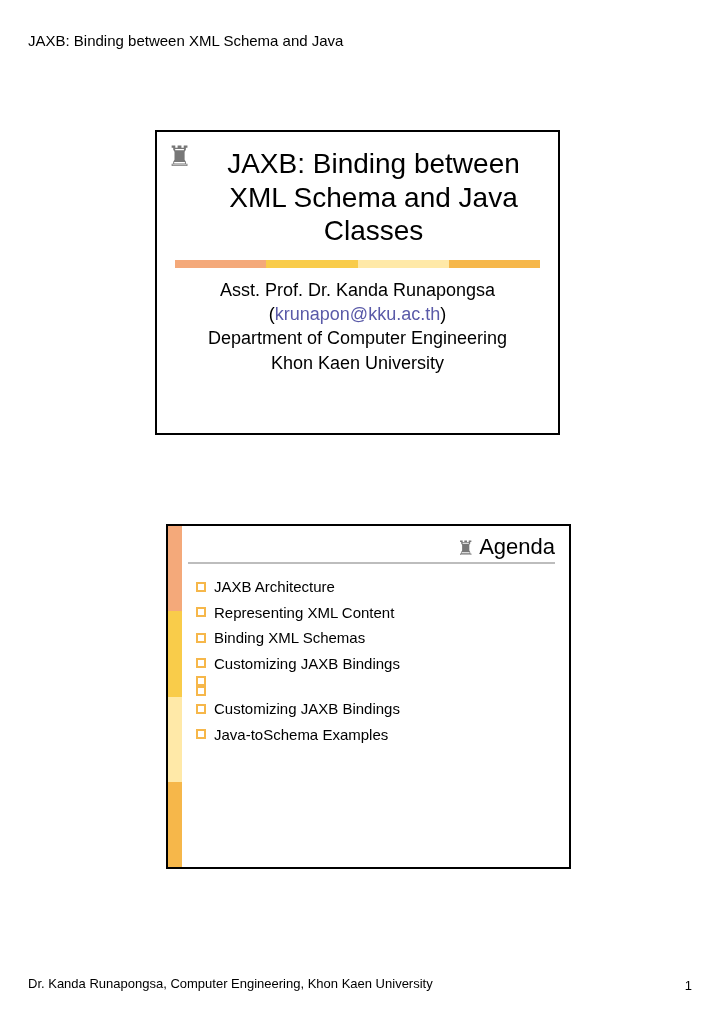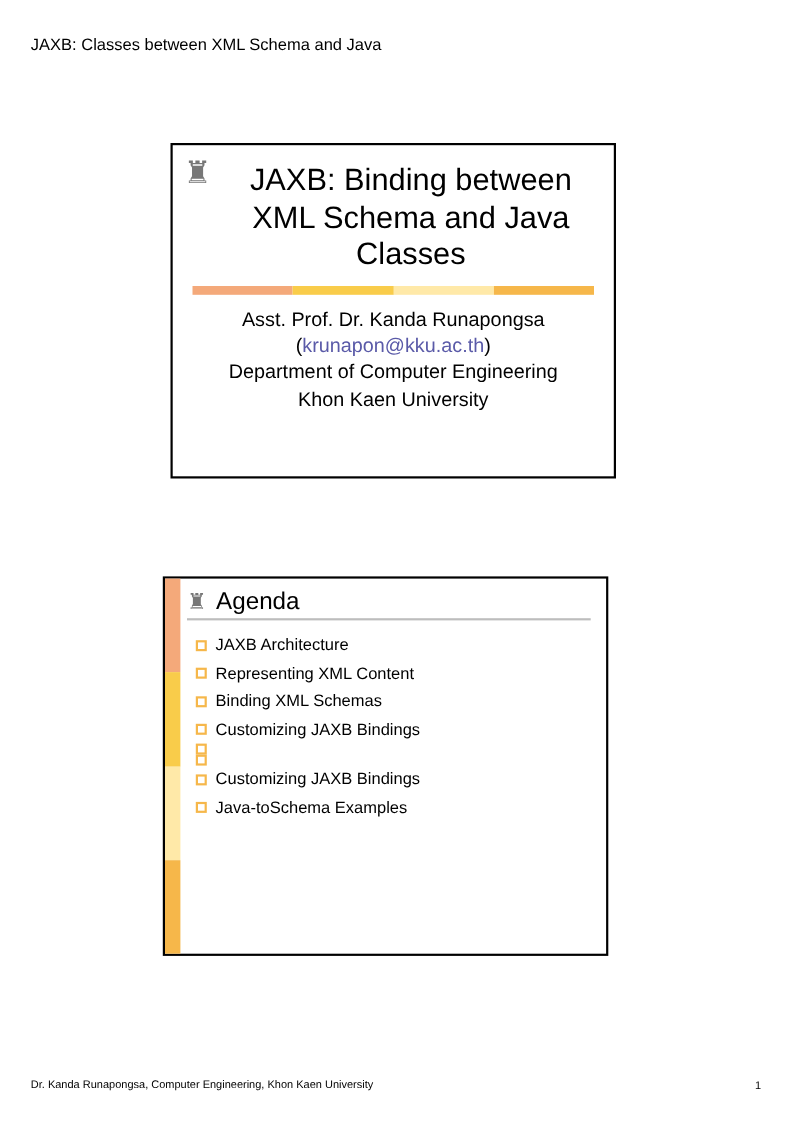--- a/index.html
+++ b/index.html
@@ -58,23 +58,24 @@
     text-align: center;
     font-size: 18px;
     line-height: 1.35;
     padding: 0 20px;
   }
   .email-link {
     color: #5a5aa8;
   }
   .slide2 {
     top: 524px;
-    left: 148px;
+    left: 166px;
     width: 405px;
     height: 345px;
+    text-align: right;
   }
   .slide2-inner {
     display: flex;
     height: 100%;
   }
   .side-stripe {
     width: 14px;
     display: flex;
     flex-direction: column;
   }
@@ -120,32 +121,32 @@
     height: 10px;
     border: 2px solid #f6b74a;
     margin-right: 8px;
     flex-shrink: 0;
   }
   .page-footer {
     position: absolute;
     bottom: 26px;
     left: 28px;
     right: 28px;
-    font-size: 10px;
+    font-size: 13px;
     display: flex;
     justify-content: space-between;
     align-items: flex-end;
   }
   .footer-left { max-width: 560px; line-height: 1.3; }
   .footer-right { }
 </style>
 </head>
 <body>
 
-<div class="page-header">JAXB: Classes between XML Schema and Java</div>
+<div class="page-header">JAXB: Binding between XML Schema and Java</div>
 
 <div class="slide slide1">
   <div class="slide1-logo">♜</div>
   <div class="slide1-title">JAXB: Binding between XML Schema and Java Classes</div>
   <div class="color-bar">
     <div class="cb-seg cb1"></div>
     <div class="cb-seg cb2"></div>
     <div class="cb-seg cb3"></div>
     <div class="cb-seg cb4"></div>
   </div>

